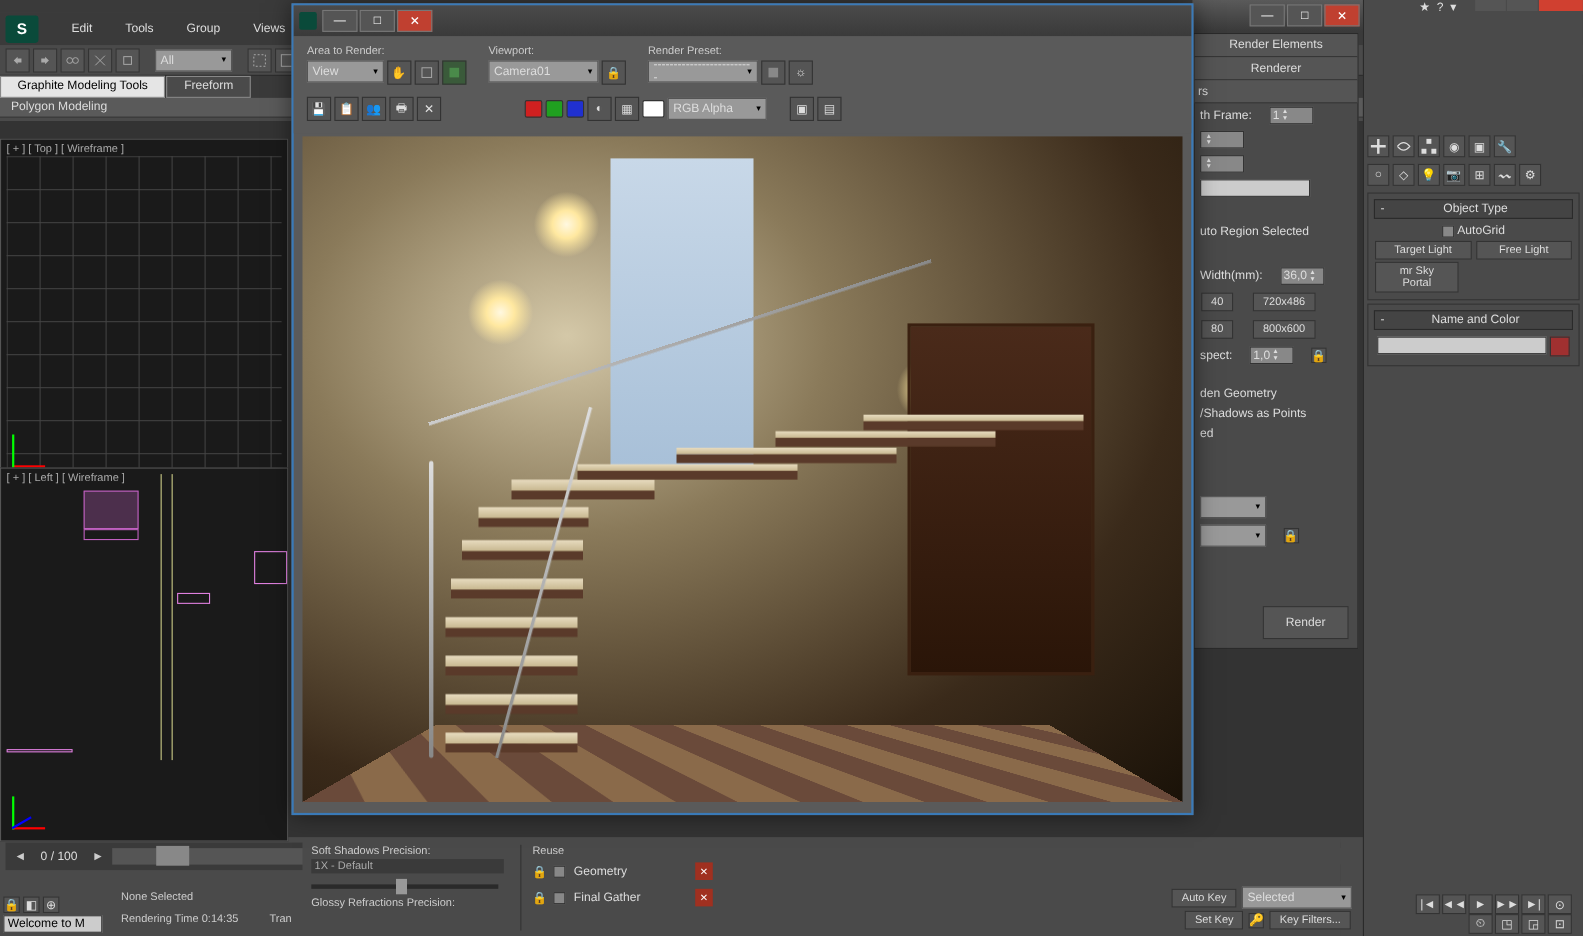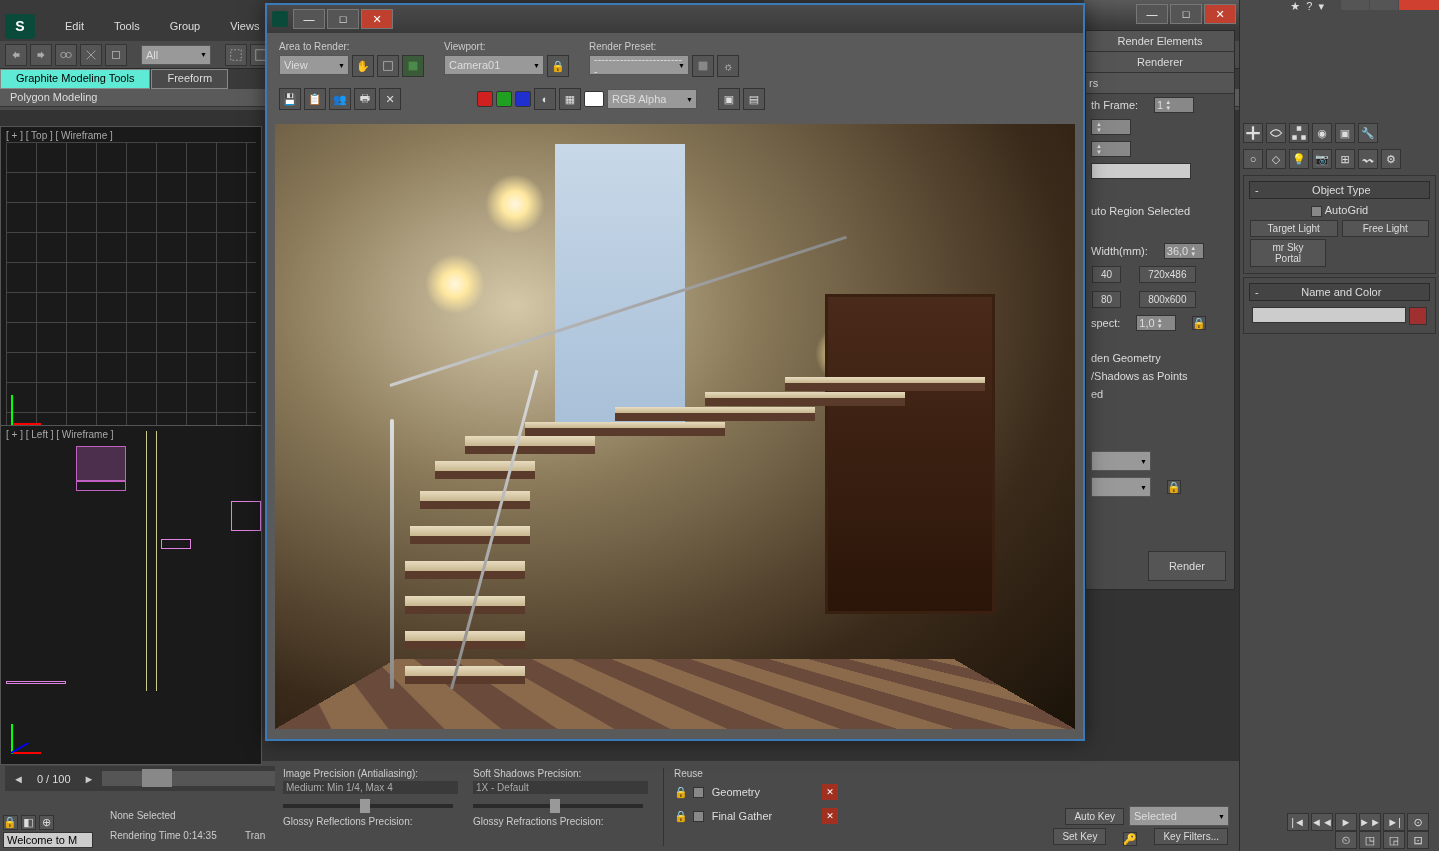--- a/index.html
+++ b/index.html
@@ -7,21 +7,21 @@
 .topbar{height:11px;background:#3a3a3a}
 .menubar{height:30px;background:#3a3a3a;display:flex;align-items:center;padding-left:5px;gap:30px}
 .menubar .logo{width:30px;height:25px;background:#0a4a3a;border-radius:3px;color:#fff;display:flex;align-items:center;justify-content:center;font-weight:bold;font-size:14px}
 .menubar span{cursor:pointer}
 .toolbar{height:28px;background:#4a4a4a;display:flex;align-items:center;padding:0 5px;gap:3px;border-bottom:1px solid #2a2a2a}
 .tbtn{width:22px;height:22px;background:#555;border:1px solid #333;display:inline-flex;align-items:center;justify-content:center;cursor:pointer}
 .tbtn svg{width:14px;height:14px}
 .dropdown{height:20px;background:#999;border:1px solid #555;padding:0 4px;display:inline-flex;align-items:center;color:#000;min-width:60px;position:relative}
 .dropdown::after{content:"▼";font-size:7px;position:absolute;right:3px;color:#000}
 .tabs{height:20px;background:#3a3a3a;display:flex}
-.tab{padding:2px 15px;background:#5eead4;color:#000;border:1px solid #888;margin-right:1px}
+.tab{padding:2px 15px;background:#e5e5e5;color:#000;border:1px solid #888;margin-right:1px}
 .tab.inactive{background:#4a4a4a;color:#ddd}
 .subtab{height:18px;background:#5a5a5a;padding:2px 10px;color:#ddd;border-bottom:1px solid #333}
 .main{position:absolute;top:110px;left:0;right:0;bottom:90px;background:#333}
 .viewport{position:absolute;background:#1a1a1a;border:1px solid #555}
 .vp-top{left:0;top:16px;width:262px;height:310px}
 .vp-left{left:0;top:315px;width:262px;height:340px}
 .vp-label{position:absolute;top:3px;left:5px;color:#aaa;font-size:10px}
 .grid-lines{position:absolute;inset:15px 5px 5px 5px;background-image:linear-gradient(#444 1px,transparent 1px),linear-gradient(90deg,#444 1px,transparent 1px);background-size:30px 30px}
 .axis{position:absolute;bottom:10px;left:10px;width:40px;height:40px}
 .axis .x{position:absolute;bottom:0;left:0;width:30px;height:2px;background:red}
@@ -442,28 +442,20 @@
 
 <div class="time-ruler">
   <span>85</span>
   <span>90</span>
   <span>95</span>
   <span>100</span>
 </div>
 
 <div class="bottom-render">
   <div class="render-group">
-    <span class="lbl">Image Precision (Antialiasing):</span>
-    <span class="val">Medium: Min 1/4, Max 4</span>
-    <div class="slider-track">
-        <div class="slider-thumb"></div>
-      </div>
-    <span class="lbl" style="margin-top:6px">Glossy Reflections Precision:</span>
-  </div>
-  <div class="render-group">
     <span class="lbl">Soft Shadows Precision:</span>
     <span class="val">1X - Default</span>
     <div class="slider-track">
         <div class="slider-thumb"></div>
       </div>
     <span class="lbl" style="margin-top:6px">Glossy Refractions Precision:</span>
   </div>
   <div class="render-group reuse-panel">
     <span class="lbl">Reuse</span>
     <div class="reuse-row">
@@ -494,21 +486,21 @@
 <div style="position:absolute;bottom:30px;left:110px;color:#ccc;font-size:10px">None Selected</div>
 <div style="position:absolute;bottom:10px;left:110px;color:#ccc;font-size:10px">Rendering Time  0:14:35</div>
 <div style="position:absolute;bottom:10px;left:245px;color:#ccc;font-size:10px">Tran</div>
 
 <div style="position:absolute;bottom:25px;right:210px;display:flex;align-items:center;gap:4px">
   <span class="rpanel-btn">Auto Key</span>
   <div class="dropdown" style="width:100px">
       <span>Selected</span>
     </div>
 </div>
-<div style="position:absolute;bottom:5px;right:210px;display:flex;align-items:flex-end;gap:16px">
+<div style="position:absolute;bottom:5px;right:210px;display:flex;align-items:center;gap:4px">
   <span class="rpanel-btn">Set Key</span>
   <span class="tbtn" style="width:14px;height:14px">🔑</span>
   <span class="rpanel-btn">Key Filters...</span>
 </div>
 
 <div class="playback">
   <div class="play-btn">|◄</div>
   <div class="play-btn">◄◄</div>
   <div class="play-btn">►</div>
   <div class="play-btn">►►</div>

